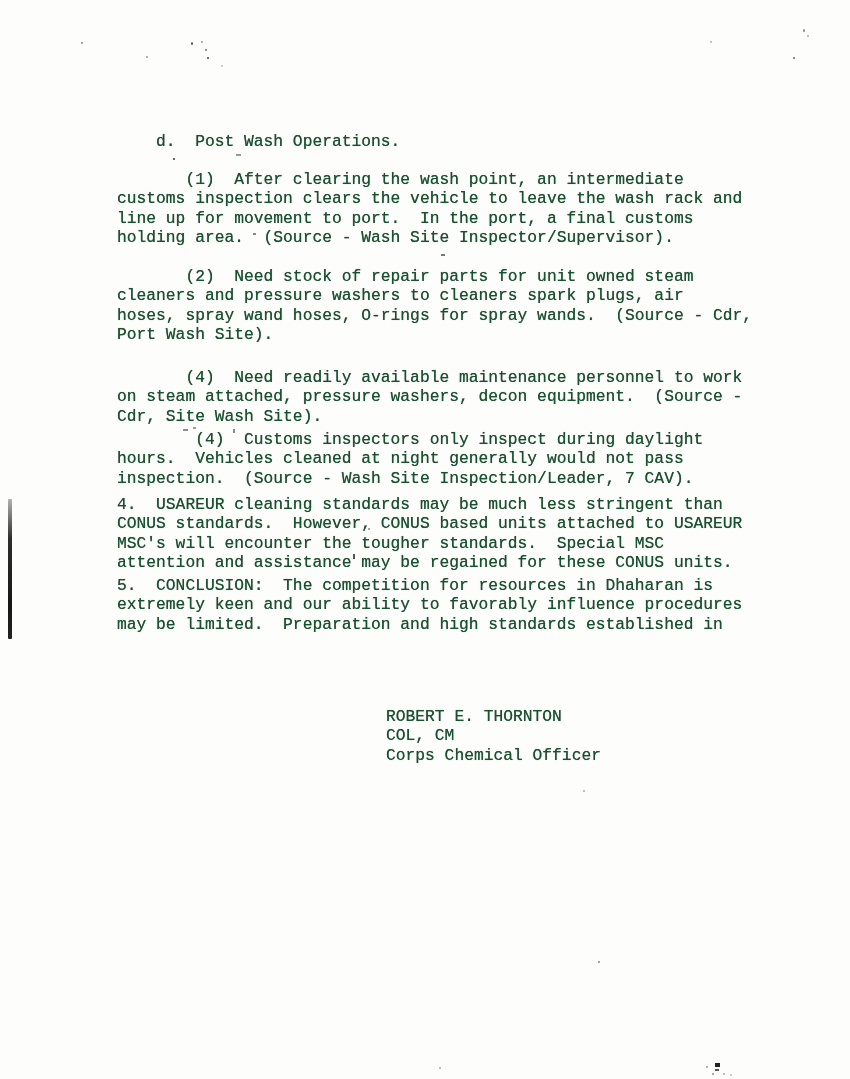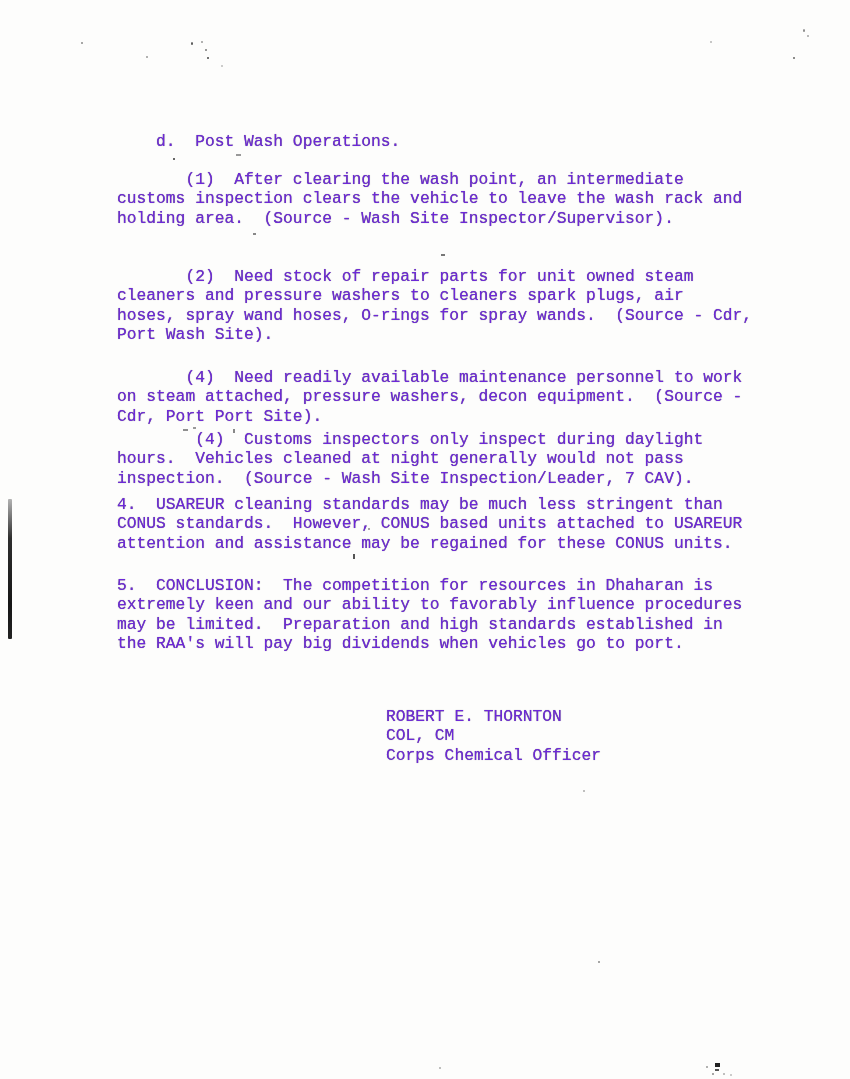--- a/index.html
+++ b/index.html
@@ -7,21 +7,21 @@
     padding: 0;
     background: #e8e8e8;
   }
   .page {
     position: relative;
     width: 850px;
     height: 1079px;
     background: #fdfdfc;
     overflow: hidden;
     font-family: "Liberation Mono", "DejaVu Sans Mono", monospace;
-    color: #6d28d9;
+    color: #14532d;
   }
   .tblock {
     position: absolute;
     left: 117px;
   }
   .sig-block {
     position: absolute;
     left: 386px;
   }
   .line {
@@ -56,53 +56,54 @@
 
 <div class="page">
 
   <div class="tblock" style="top:132px">
     <div class="line">    d.  Post Wash Operations.</div>
   </div>
 
   <div class="tblock" style="top:170px">
     <div class="line">       (1)  After clearing the wash point, an intermediate</div>
     <div class="line">customs inspection clears the vehicle to leave the wash rack and</div>
+    <div class="line">line up for movement to port.  In the port, a final customs</div>
     <div class="line">holding area.  (Source - Wash Site Inspector/Supervisor).</div>
   </div>
 
   <div class="tblock" style="top:267px">
     <div class="line">       (2)  Need stock of repair parts for unit owned steam</div>
     <div class="line">cleaners and pressure washers to cleaners spark plugs, air</div>
     <div class="line">hoses, spray wand hoses, O-rings for spray wands.  (Source - Cdr,</div>
     <div class="line">Port Wash Site).</div>
   </div>
 
   <div class="tblock" style="top:368px">
     <div class="line">       (4)  Need readily available maintenance personnel to work</div>
     <div class="line">on steam attached, pressure washers, decon equipment.  (Source -</div>
-    <div class="line">Cdr, Port Port Site).</div>
+    <div class="line">Cdr, Site Wash Site).</div>
   </div>
 
   <div class="tblock" style="top:430px">
     <div class="line">        (4)  Customs inspectors only inspect during daylight</div>
     <div class="line">hours.  Vehicles cleaned at night generally would not pass</div>
     <div class="line">inspection.  (Source - Wash Site Inspection/Leader, 7 CAV).</div>
   </div>
 
   <div class="tblock" style="top:495px">
     <div class="line">4.  USAREUR cleaning standards may be much less stringent than</div>
     <div class="line">CONUS standards.  However, CONUS based units attached to USAREUR</div>
+    <div class="line">MSC's will encounter the tougher standards.  Special MSC</div>
     <div class="line">attention and assistance may be regained for these CONUS units.</div>
   </div>
 
   <div class="tblock" style="top:576px">
     <div class="line">5.  CONCLUSION:  The competition for resources in Dhaharan is</div>
     <div class="line">extremely keen and our ability to favorably influence procedures</div>
     <div class="line">may be limited.  Preparation and high standards established in</div>
-    <div class="line">the RAA's will pay big dividends when vehicles go to port.</div>
   </div>
 
   <div class="sig-block" style="top:707px">
     <div class="line">ROBERT E. THORNTON</div>
     <div class="line">COL, CM</div>
     <div class="line">Corps Chemical Officer</div>
   </div>
 
   <div class="change-bar"></div>
 

